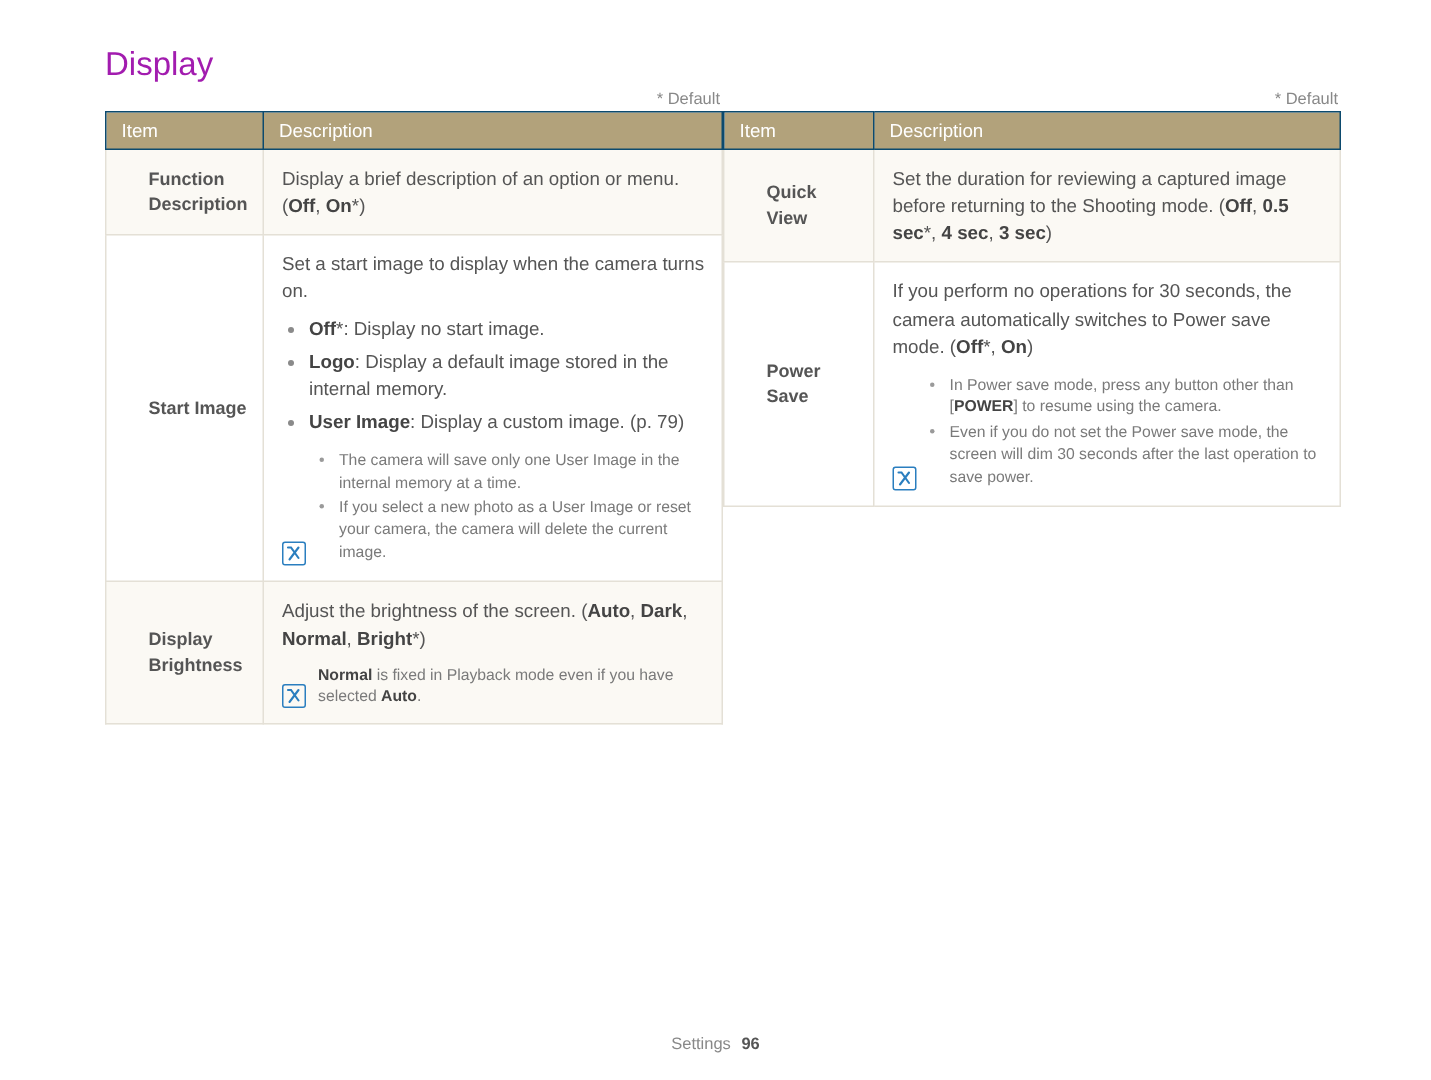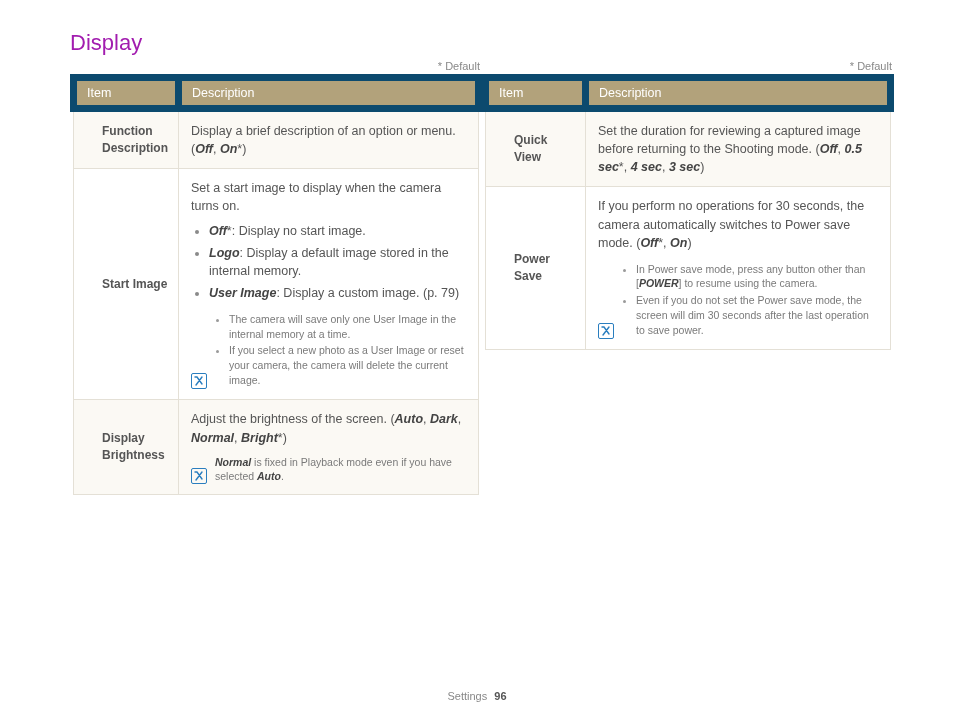--- a/index.html
+++ b/index.html
@@ -50,21 +50,21 @@
     border-collapse: collapse;
     border: 1px solid #e4e0d6;
   }
   table.opt th {
     background: #b2a27b;
     color: #fff;
     text-align: left;
     font-weight: 400;
     font-size: 12.5px;
     padding: 5px 10px;
-    border: 7px solid #0c4a6e;
+    border: 1px solid #0c4a6e;
   }
   table.opt th.col-item { width: 100px; }
   table.opt td {
     border: 1px solid #e4e0d6;
     padding: 10px 10px 10px 12px;
     vertical-align: top;
     font-size: 12.5px;
     line-height: 1.45;
     color: #555;
   }
@@ -72,21 +72,21 @@
   table.opt tr:nth-child(odd) td { background: #ffffff; }
   table.opt td.item {
     font-size: 12px;
     font-weight: 700;
     color: #555;
     vertical-align: middle;
     width: 100px;
     padding-left: 28px;
   }
   table.opt td.desc { color: #555; }
-  b { font-weight: 700; color: #444; font-style: italic; }
+  b { font-weight: 700; color: #444; }
   ul.bullets {
     margin: 6px 0 0 0;
     padding: 0 0 0 18px;
   }
   ul.bullets li {
     margin: 4px 0;
     list-style: disc;
     color: #555;
   }
   ul.bullets li::marker { color: #8a8a8a; }

